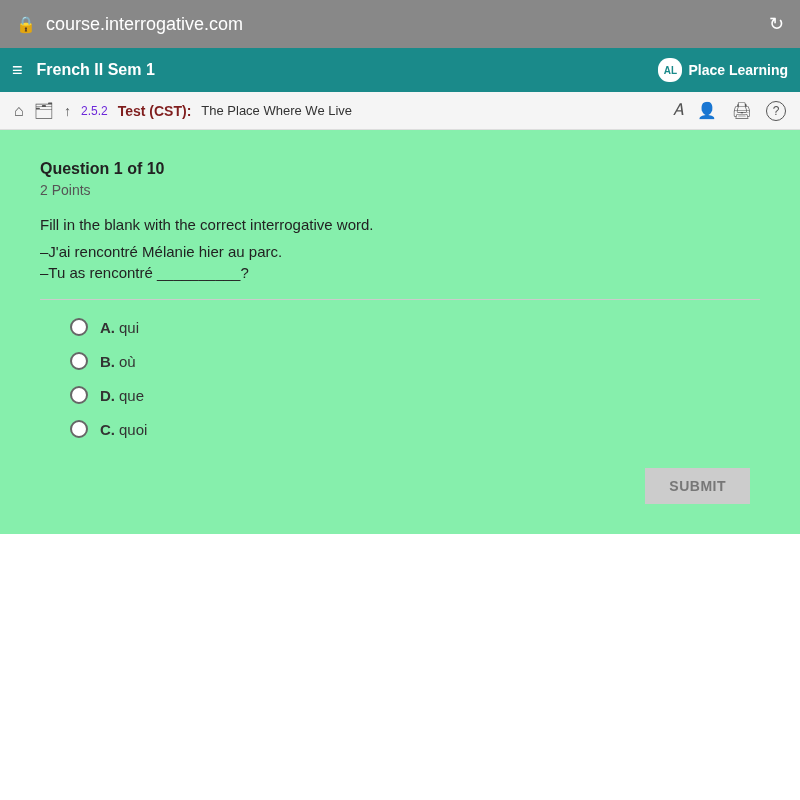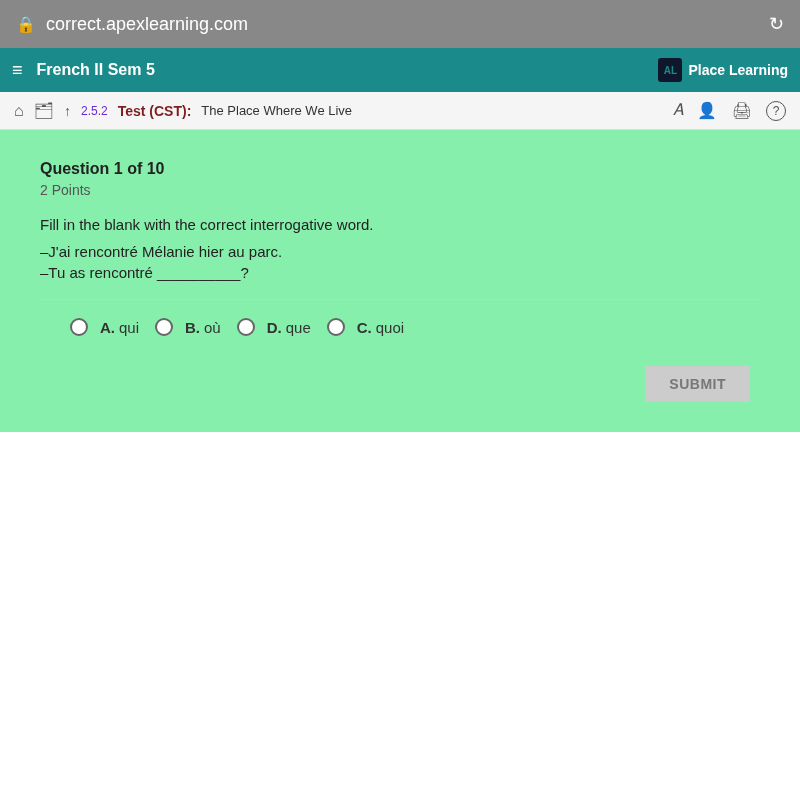--- a/index.html
+++ b/index.html
@@ -55,22 +55,22 @@
       display: flex;
       align-items: center;
       gap: 6px;
       font-size: 14px;
       font-weight: bold;
       color: #fff;
     }
     .apex-logo-icon {
       width: 24px;
       height: 24px;
-      background: #0f172a;
-      border-radius: 3px;
+      background: #ffffff;
+      border-radius: 11px;
       display: flex;
       align-items: center;
       justify-content: center;
       color: #1a8a8a;
       font-size: 10px;
       font-weight: bold;
     }
 
     
     .breadcrumb-bar {
@@ -138,21 +138,21 @@
     .question-line.bold-line { font-weight: normal; }
     .question-divider {
       border: none;
       border-top: 1px solid #ccc;
       margin: 18px 0;
     }
 
     
     .answer-options {
       display: flex;
-      flex-direction: row;
+      flex-direction: column;
       gap: 16px;
       padding-left: 30px;
     }
     .answer-option {
       display: flex;
       align-items: center;
       gap: 12px;
       cursor: pointer;
     }
     .radio-circle {
@@ -190,27 +190,27 @@
       letter-spacing: 0.5px;
       cursor: pointer;
       text-transform: uppercase;
     }
   </style>
 </head>
 <body>
 
 <div class="browser-bar">
   <span class="lock-icon">🔒</span>
-  <span class="browser-url">correct.apexlearning.com</span>
+  <span class="browser-url">course.interrogative.com</span>
   <span class="browser-reload">↻</span>
 </div>
 
 <div class="top-nav">
   <span class="menu-icon">≡</span>
-  <span class="course-title">French II Sem 5</span>
+  <span class="course-title">French II Sem 1</span>
   <div class="apex-logo">
     <div class="apex-logo-icon">AL</div>
     <span>Place Learning</span>
   </div>
 </div>
 
 <div class="breadcrumb-bar">
   <span class="breadcrumb-icon">⌂</span>
   <span class="breadcrumb-icon">🗂</span>
   <span class="breadcrumb-separator">↑</span>

